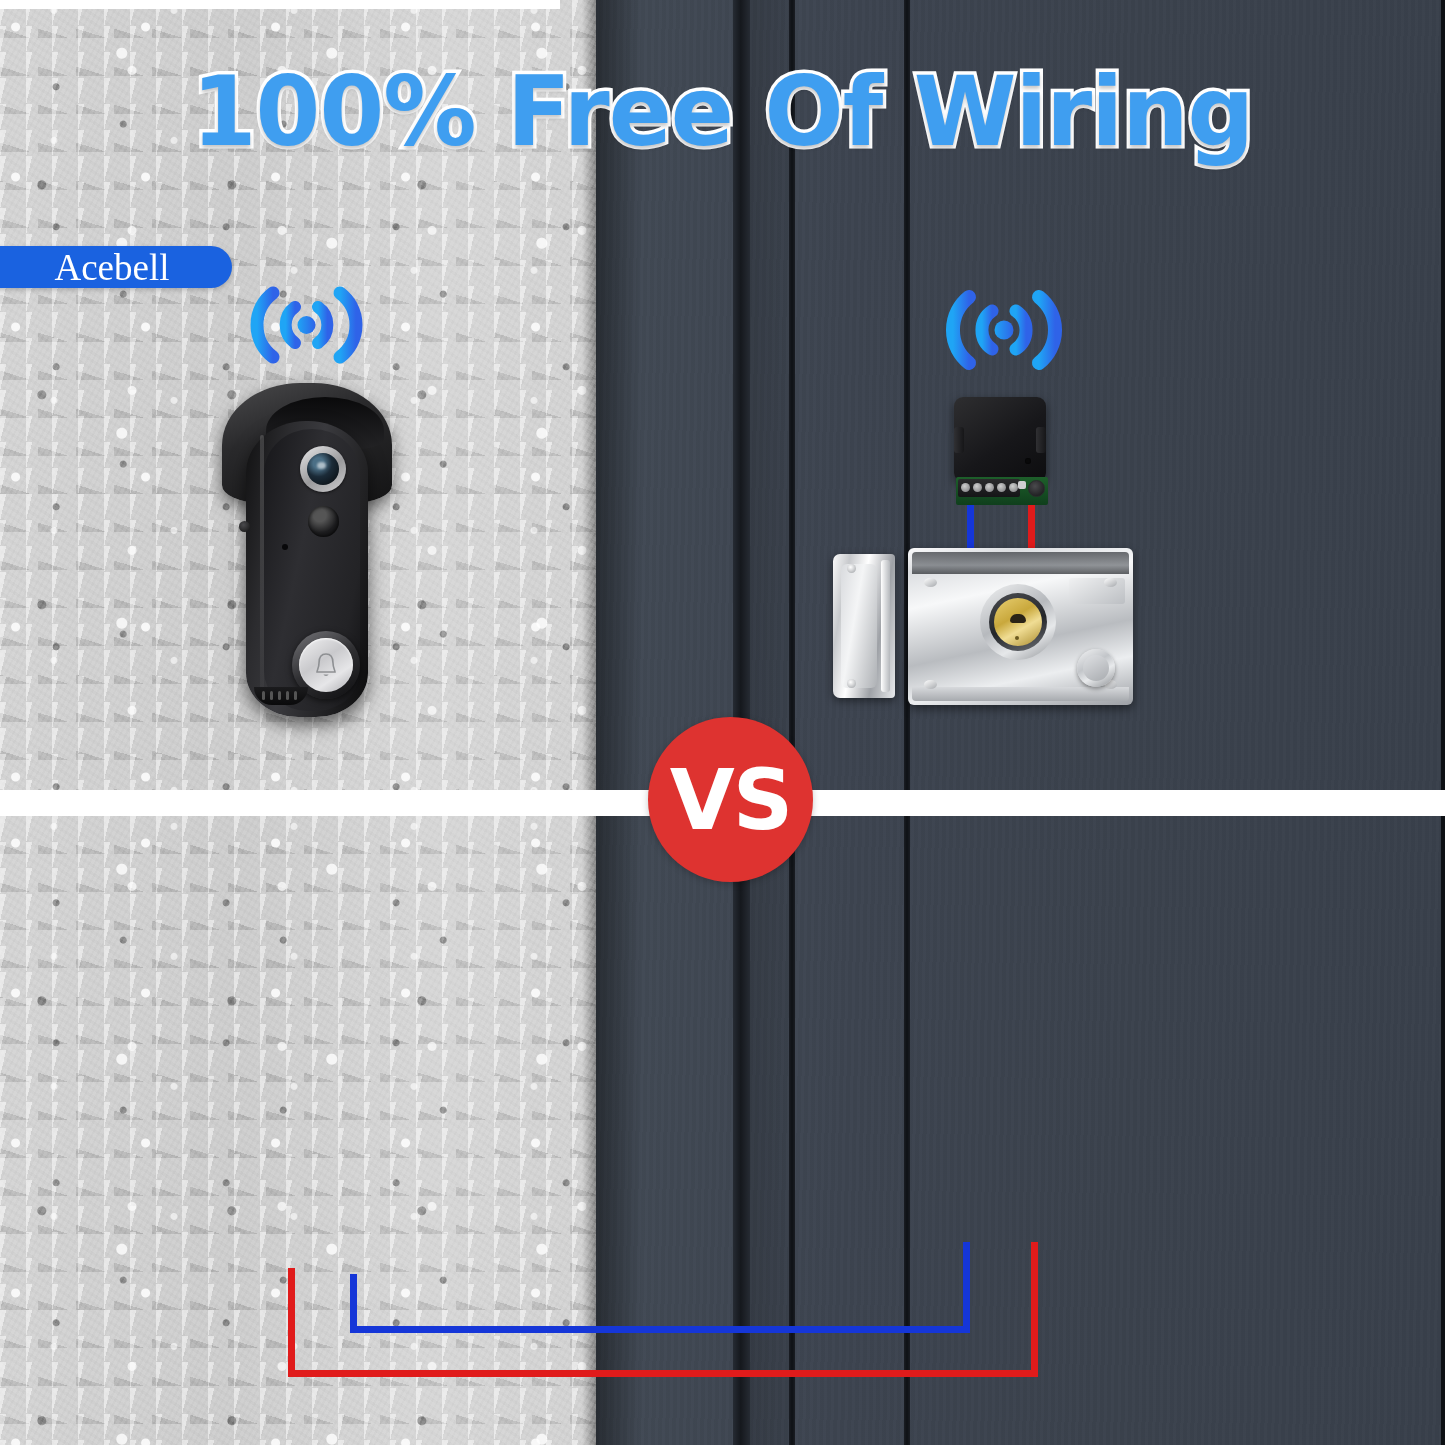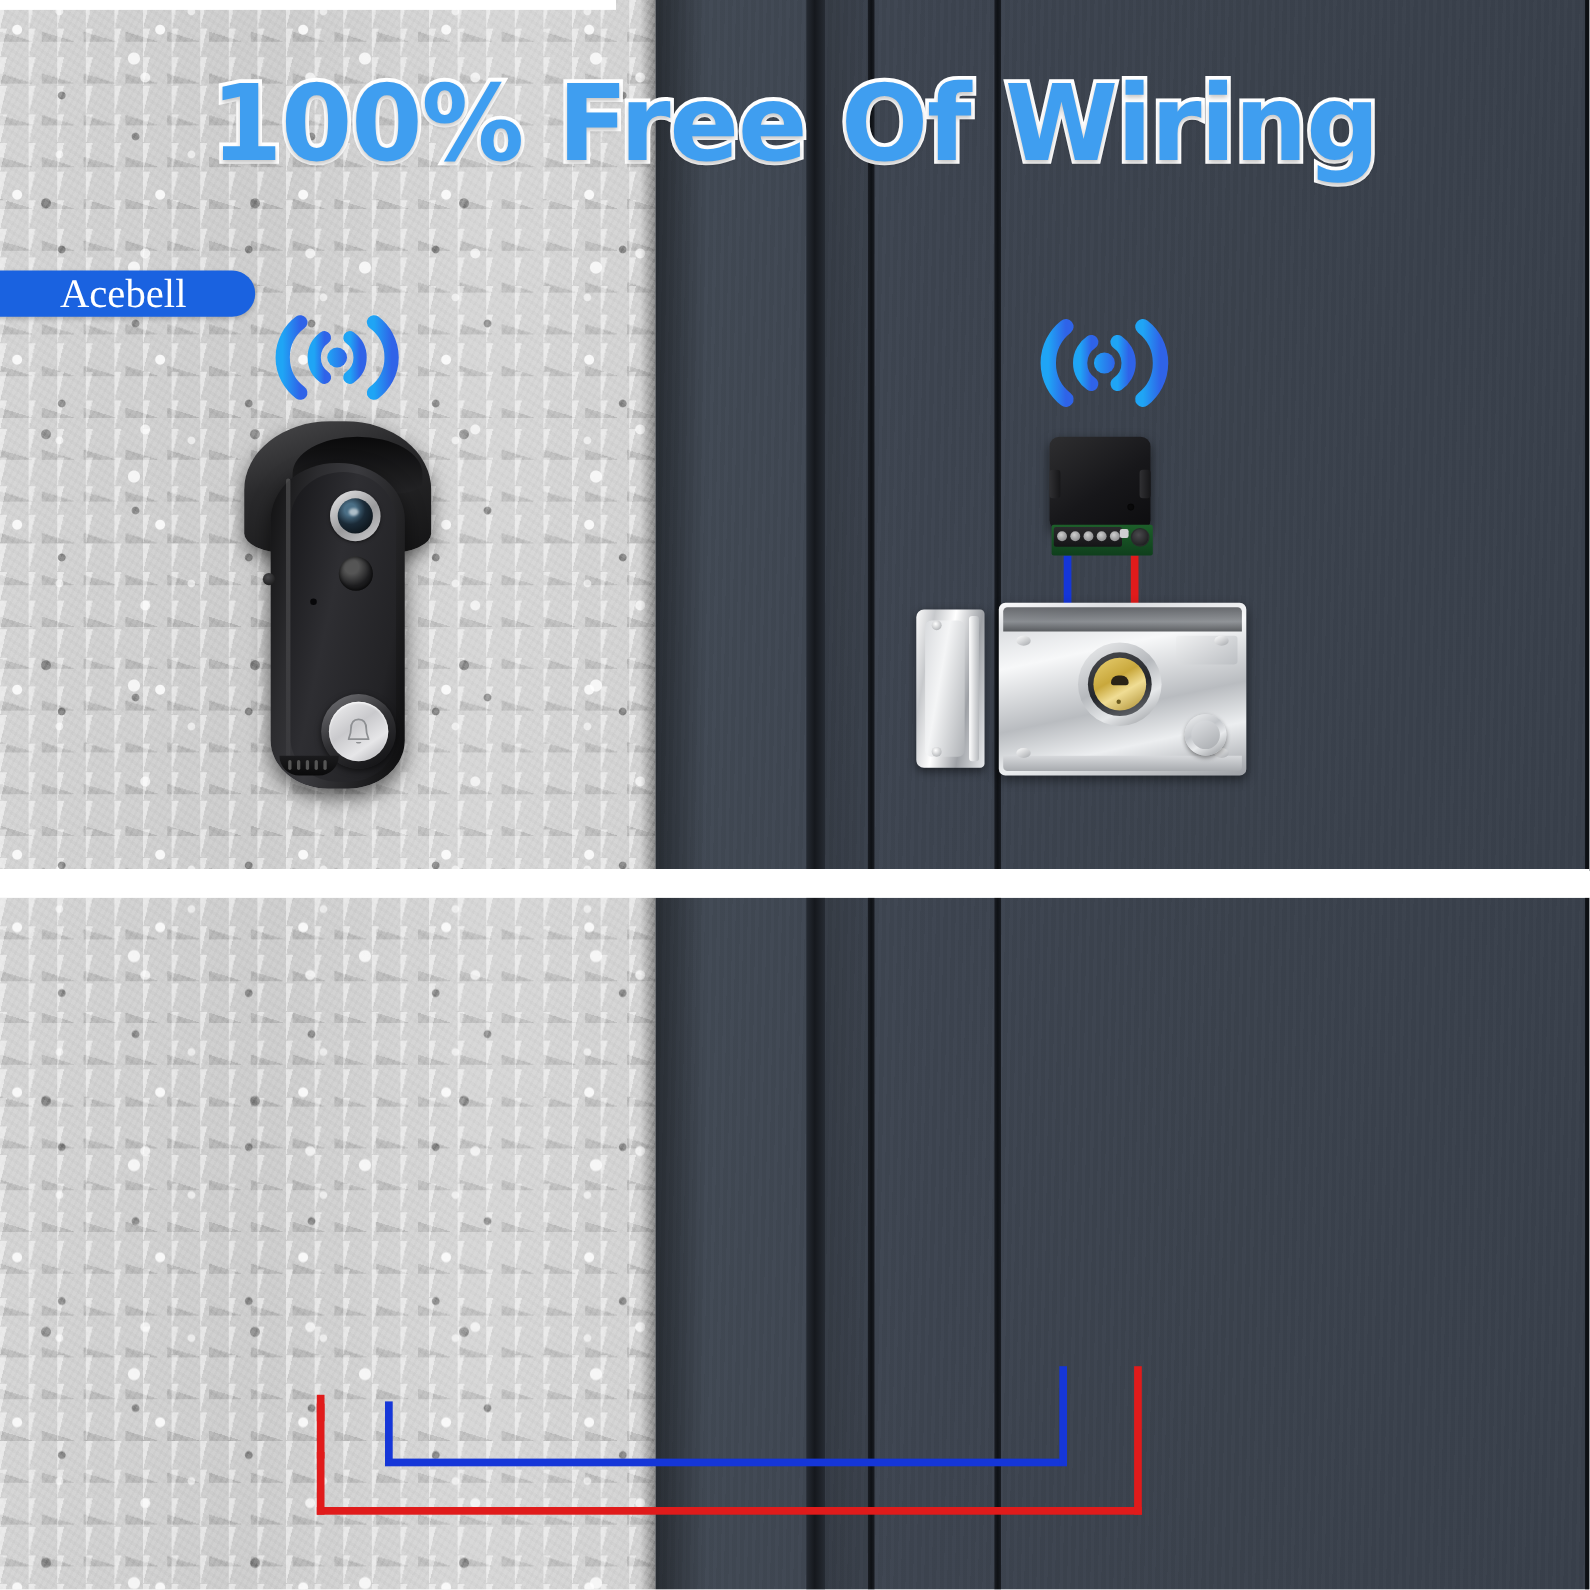--- a/index.html
+++ b/index.html
@@ -469,16 +469,19 @@
   <div class="wire wire-red w-v" style="left:1031px;top:1242px;height:135px;z-index:26;"></div>
 
   <div class="wire wire-red w-v" style="left:288px;top:1268px;height:24px;z-index:26;"></div>
   <div class="wire wire-blue w-v" style="left:350px;top:1274px;height:58px;z-index:26;"></div>
   <div class="wire wire-blue w-h" style="left:350px;top:1326px;width:620px;z-index:26;"></div>
   <div class="wire wire-blue w-v" style="left:963px;top:1242px;height:90px;z-index:26;"></div>
 
   <div class="top-white-strip"></div>
   <div class="divider"></div>
 
+  <div class="vs">
+    <span>VS</span>
+  </div>
 
   <div class="title">100% Free Of Wiring</div>
 
 </div>
 
 </body></html>

